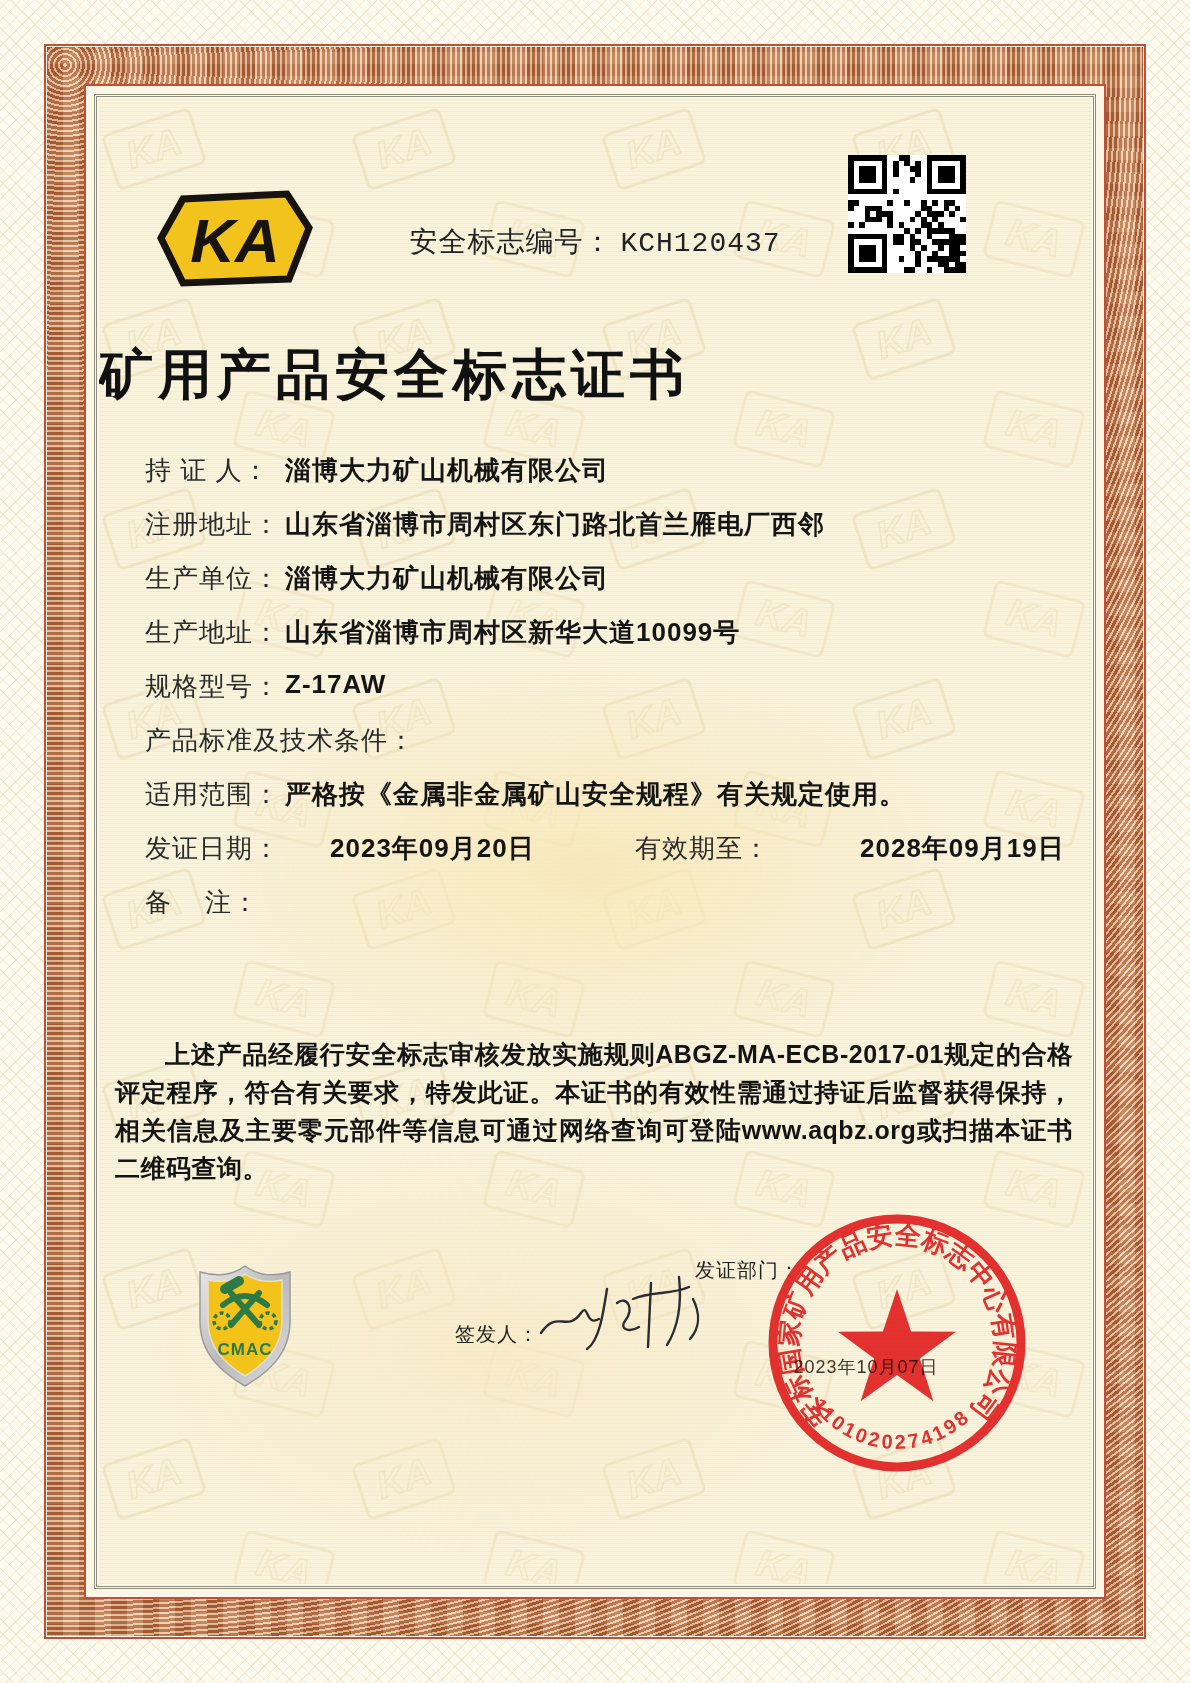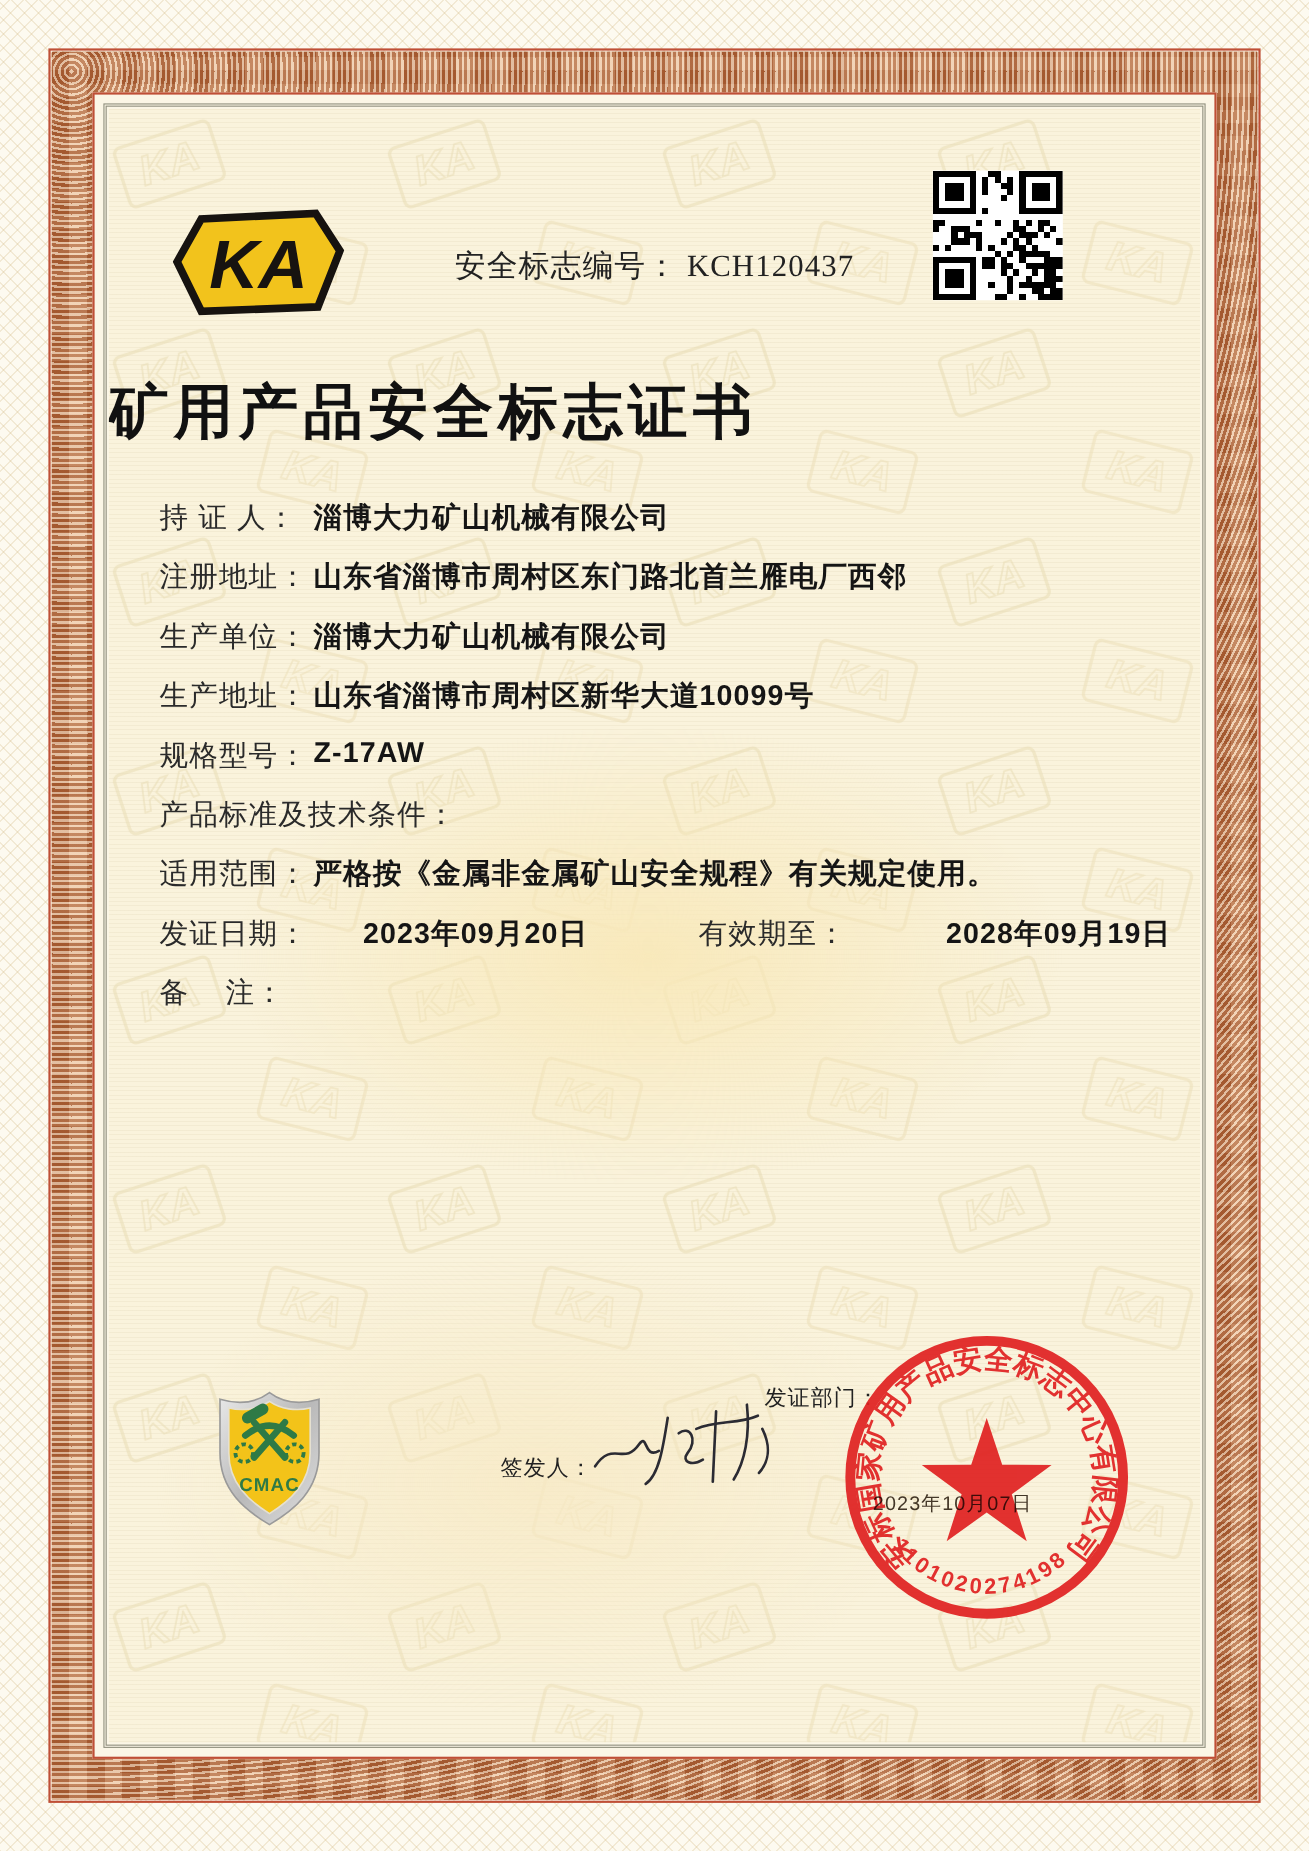--- a/index.html
+++ b/index.html
@@ -33,21 +33,21 @@
   }
   .glow{border-radius:50%;filter:blur(2px);}
   .glow1{left:110px;top:560px;width:760px;height:420px;
     background:radial-gradient(ellipse at center, rgba(248,232,185,.95) 0%, rgba(248,232,185,0) 70%);}
   .glow2{left:40px;top:1040px;width:700px;height:420px;
     background:radial-gradient(ellipse at center, rgba(247,233,196,.8) 0%, rgba(247,233,196,0) 70%);}
   
   .ka-logo{left:58px;top:91px;width:156px;height:97px;}
   .cert-line{
     left:0;top:124px;width:100%;text-align:center;
-    font-family:Liberation Serif, serif;
+    font-family:Liberation Mono, monospace;
     font-size:28px;color:#222;letter-spacing:1px;
   }
   .qr{left:749px;top:56px;width:118px;height:118px;background:#fff;}
   .title{
     left:0;top:240px;width:100%;
     font-size:54px;font-weight:bold;color:#111;letter-spacing:5px;
   }
   
   .fields{left:46px;top:354px;width:910px;font-size:26px;color:#1c1c1c;}
   .row{margin-bottom:19px;display:flex;align-items:flex-start;white-space:pre;}
@@ -265,20 +265,21 @@
       <span class="fvalue w260">2023年09月20日</span>
       <span class="flabel w180">有效期至：</span>
       <span class="fvalue">2028年09月19日</span>
     </div>
     <div class="row remark">
       <span class="flabel">备    注：</span>
       <span class="fvalue"></span>
     </div>
   </div>
 
+  <div class="abs body-par">上述产品经履行安全标志审核发放实施规则ABGZ-MA-ECB-2017-01规定的合格评定程序，符合有关要求，特发此证。本证书的有效性需通过持证后监督获得保持，相关信息及主要零元部件等信息可通过网络查询可登陆www.aqbz.org或扫描本证书二维码查询。</div>
 
   <svg class="abs cmac" viewBox="0 0 100 126">
     <defs>
       <linearGradient id="silver" x1="0" y1="0" x2="1" y2="1">
         <stop offset="0" stop-color="#e9e9e9"></stop>
         <stop offset=".5" stop-color="#b9b9b9"></stop>
         <stop offset="1" stop-color="#dedede"></stop>
       </linearGradient>
     </defs>
     <path d="M50,3 C62,12 78,14 95,9 L95,58 C95,92 72,110 50,123 C28,110 5,92 5,58 L5,9 C22,14 38,12 50,3 Z" fill="url(#silver)" stroke="#9a9a9a" stroke-width="1.5"></path>

